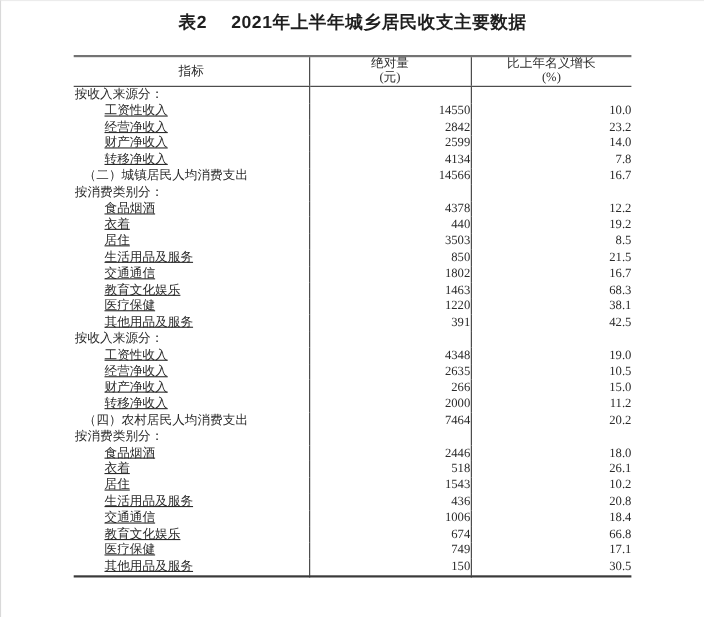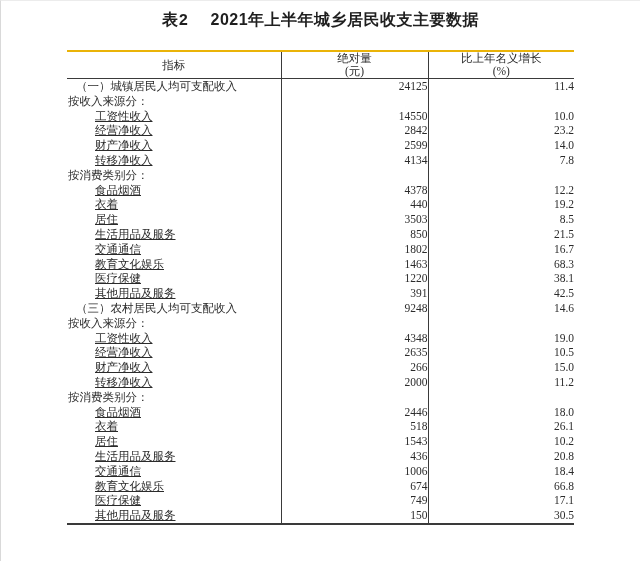--- a/index.html
+++ b/index.html
@@ -20,29 +20,29 @@
     position: absolute;
     top: 9px; left: 0;
     width: 100%;
     text-align: center;
     font-family: "Liberation Sans", sans-serif;
     font-weight: bold;
     font-size: 16px;
     color: #1f1f1f;
     letter-spacing: 0.5px;
   }
-  .page-title .title-prefix { margin-right: 22px; font-family: Liberation Mono, monospace; }
+  .page-title .title-prefix { margin-right: 22px; }
   table.data-table {
     position: absolute;
     left: 66px; top: 49px;
     width: 507px;
     table-layout: fixed;
     border-collapse: collapse;
     color: #2b2b2b;
-    border-top: 2px solid #eab308;
+    border-top: 2px solid #737373;
     border-bottom: 2px solid #3a3a3a;
   }
   .data-table th, .data-table td {
     font-size: 11.5px;
     font-weight: normal;
     white-space: nowrap;
     overflow: hidden;
   }
   .data-table thead th {
     height: 27px;
@@ -87,25 +87,20 @@
           <div>(元)</div>
         </th>
         <th class="col-growth">
           <div>比上年名义增长</div>
           <div>(%)</div>
         </th>
       </tr>
     </thead>
     <tbody id="table-body">
         <tr>
-          <td class="c-label indent-section">（一）城镇居民人均可支配收入</td>
-          <td class="c-num col-abs">24125</td>
-          <td class="c-num col-growth">11.4</td>
-        </tr>
-        <tr>
           <td class="c-label indent-group">按收入来源分：</td>
           <td class="c-num col-abs"></td>
           <td class="c-num col-growth"></td>
         </tr>
         <tr>
           <td class="c-label indent-item">工资性收入</td>
           <td class="c-num col-abs">14550</td>
           <td class="c-num col-growth">10.0</td>
         </tr>
         <tr>
@@ -117,20 +112,25 @@
           <td class="c-label indent-item">财产净收入</td>
           <td class="c-num col-abs">2599</td>
           <td class="c-num col-growth">14.0</td>
         </tr>
         <tr>
           <td class="c-label indent-item">转移净收入</td>
           <td class="c-num col-abs">4134</td>
           <td class="c-num col-growth">7.8</td>
         </tr>
         <tr>
+          <td class="c-label indent-section">（二）城镇居民人均消费支出</td>
+          <td class="c-num col-abs">14566</td>
+          <td class="c-num col-growth">16.7</td>
+        </tr>
+        <tr>
           <td class="c-label indent-group">按消费类别分：</td>
           <td class="c-num col-abs"></td>
           <td class="c-num col-growth"></td>
         </tr>
         <tr>
           <td class="c-label indent-item">食品烟酒</td>
           <td class="c-num col-abs">4378</td>
           <td class="c-num col-growth">12.2</td>
         </tr>
         <tr>
@@ -162,25 +162,20 @@
           <td class="c-label indent-item">医疗保健</td>
           <td class="c-num col-abs">1220</td>
           <td class="c-num col-growth">38.1</td>
         </tr>
         <tr>
           <td class="c-label indent-item">其他用品及服务</td>
           <td class="c-num col-abs">391</td>
           <td class="c-num col-growth">42.5</td>
         </tr>
         <tr>
-          <td class="c-label indent-section">（三）农村居民人均可支配收入</td>
-          <td class="c-num col-abs">9248</td>
-          <td class="c-num col-growth">14.6</td>
-        </tr>
-        <tr>
           <td class="c-label indent-group">按收入来源分：</td>
           <td class="c-num col-abs"></td>
           <td class="c-num col-growth"></td>
         </tr>
         <tr>
           <td class="c-label indent-item">工资性收入</td>
           <td class="c-num col-abs">4348</td>
           <td class="c-num col-growth">19.0</td>
         </tr>
         <tr>
@@ -192,20 +187,25 @@
           <td class="c-label indent-item">财产净收入</td>
           <td class="c-num col-abs">266</td>
           <td class="c-num col-growth">15.0</td>
         </tr>
         <tr>
           <td class="c-label indent-item">转移净收入</td>
           <td class="c-num col-abs">2000</td>
           <td class="c-num col-growth">11.2</td>
         </tr>
         <tr>
+          <td class="c-label indent-section">（四）农村居民人均消费支出</td>
+          <td class="c-num col-abs">7464</td>
+          <td class="c-num col-growth">20.2</td>
+        </tr>
+        <tr>
           <td class="c-label indent-group">按消费类别分：</td>
           <td class="c-num col-abs"></td>
           <td class="c-num col-growth"></td>
         </tr>
         <tr>
           <td class="c-label indent-item">食品烟酒</td>
           <td class="c-num col-abs">2446</td>
           <td class="c-num col-growth">18.0</td>
         </tr>
         <tr>

